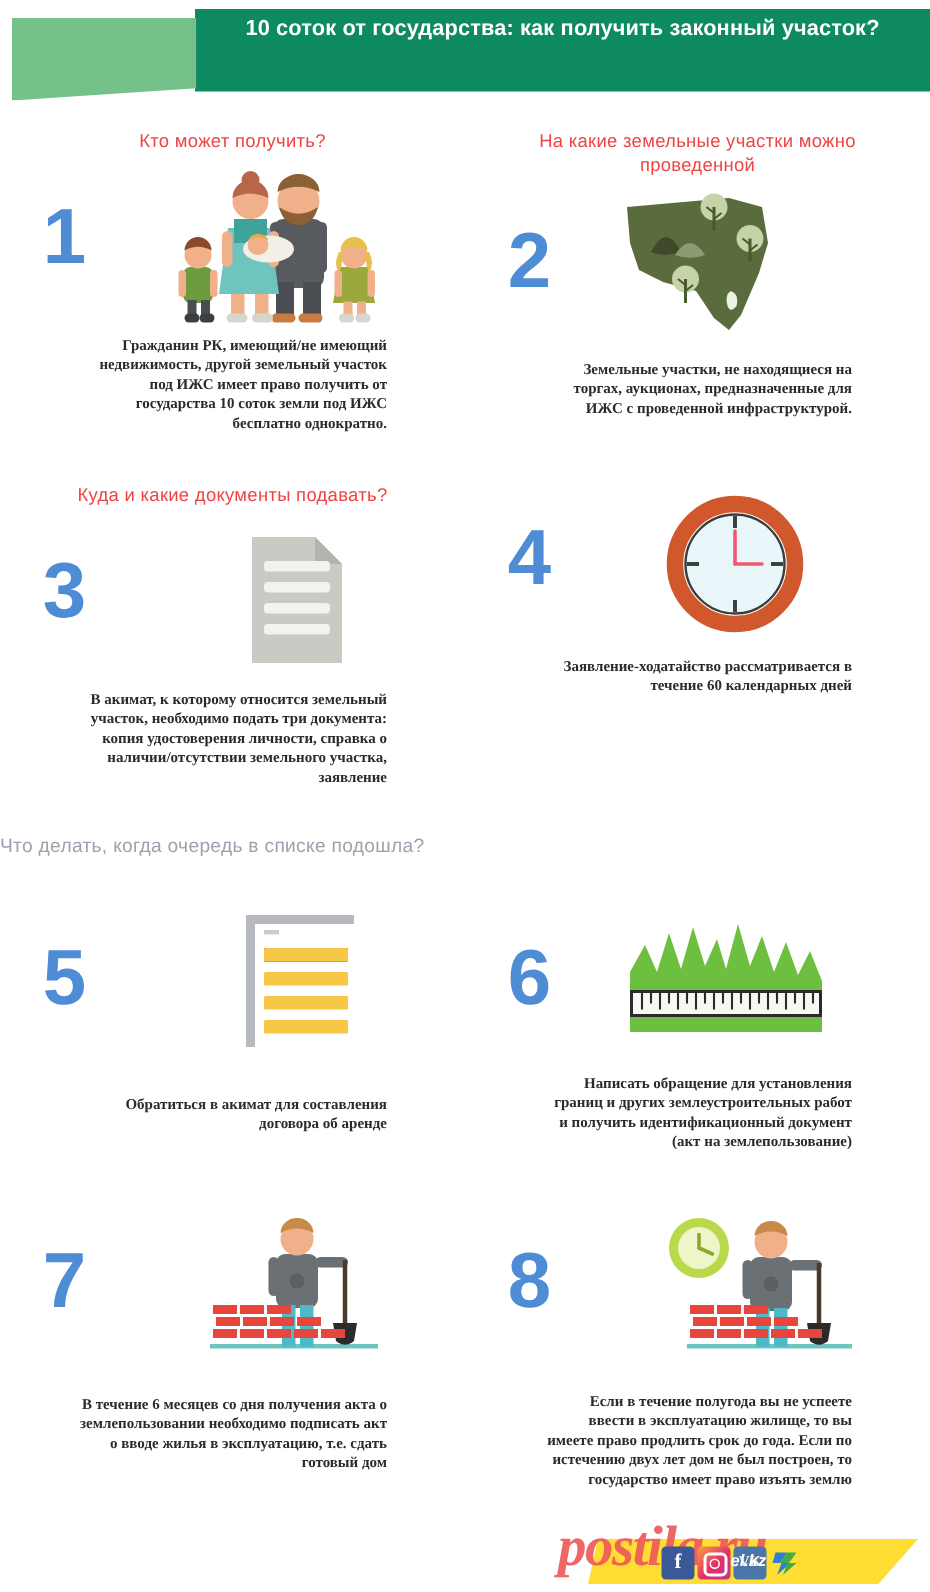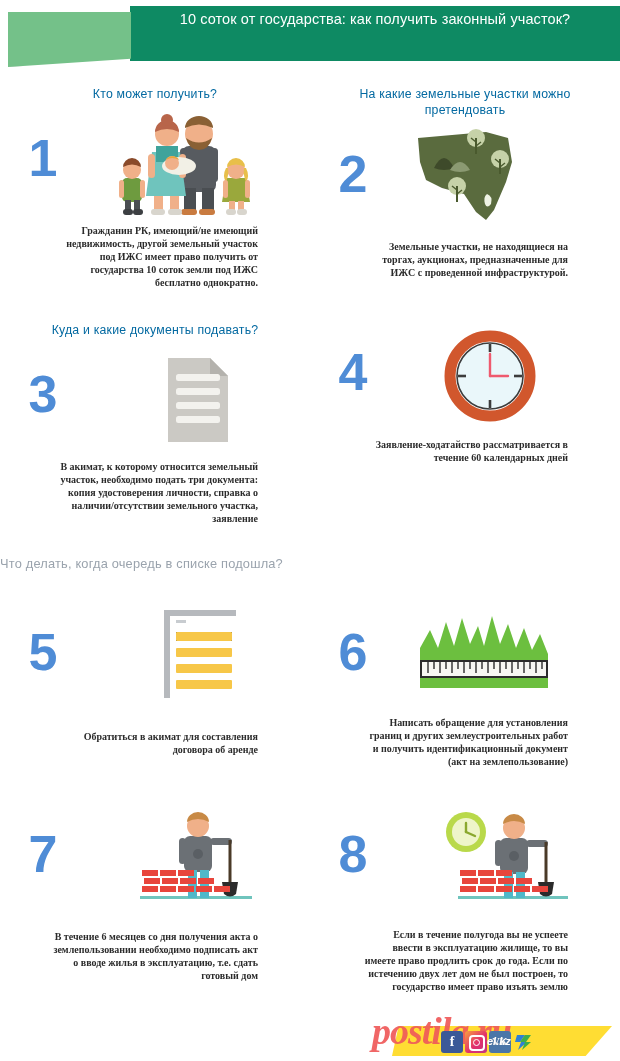--- a/index.html
+++ b/index.html
@@ -37,33 +37,33 @@
     clip-path: polygon(0% 0%, 100% 0%, 100% 85%, 0% 100%);
     box-shadow: 0 1px 2px rgba(0,0,0,0.18);
   }
   .header-title {
     position: absolute;
     left: 140px; top: 10px;
     width: 470px;
     text-align: center;
     color: #ffffff;
     font-size: 14.5px;
-    font-weight: normal;
+    font-weight: bold;
     line-height: 1.35;
     letter-spacing: 0.1px;
   }
 
   
   .step {
     position: absolute;
     width: 310px;
   }
   .step-heading {
     text-align: center;
-    color: #0369a1;
+    color: #ef4444;
     font-size: 12.3px;
     line-height: 1.32;
     font-weight: normal;
     margin: 0 auto 6px auto;
     width: 250px;
     letter-spacing: 0.2px;
   }
   .step-body {
     position: relative;
     height: 112px;
@@ -255,21 +255,21 @@
         <rect x="158" y="93" width="6" height="11" fill="#f0b089"></rect>
         <rect x="146" y="101" width="10" height="6" rx="3" fill="#d8d5cd"></rect>
         <rect x="157" y="101" width="10" height="6" rx="3" fill="#d8d5cd"></rect>
       </svg>
     </div>
   </div>
   <div class="step-text">Гражданин РК, имеющий/не имеющий недвижимость, другой земельный участок под ИЖС имеет право получить от государства 10 соток земли под ИЖС бесплатно однократно.</div>
 </div>
 
 <div class="step" style="left:310px; top:86px;">
-  <div class="step-heading">На какие земельные участки можно претендовать</div>
+  <div class="step-heading">На какие земельные участки можно проведенной</div>
   <div class="step-body">
     <div class="step-number">2</div>
     <div class="step-icon">
       <svg width="200" height="110" viewBox="0 0 200 110">
         <path d="M28 14 L96 8 L118 14 L122 38 L116 58 L104 86 L96 96 L86 88 L74 70 L52 64 L36 56 L30 38 Z" fill="#5a6b3e"></path>
         <path d="M44 44 q10 -20 20 0 q-10 4 -20 0z" fill="#3e4a2a"></path>
         <path d="M60 46 q10 -16 20 0 q-10 4 -20 0z" fill="#8b9a72"></path>
 
         <circle cx="86" cy="14" r="9" fill="#c6d2a8"></circle>
         <rect x="85" y="14" width="2" height="16" fill="#4a5a2e"></rect>

